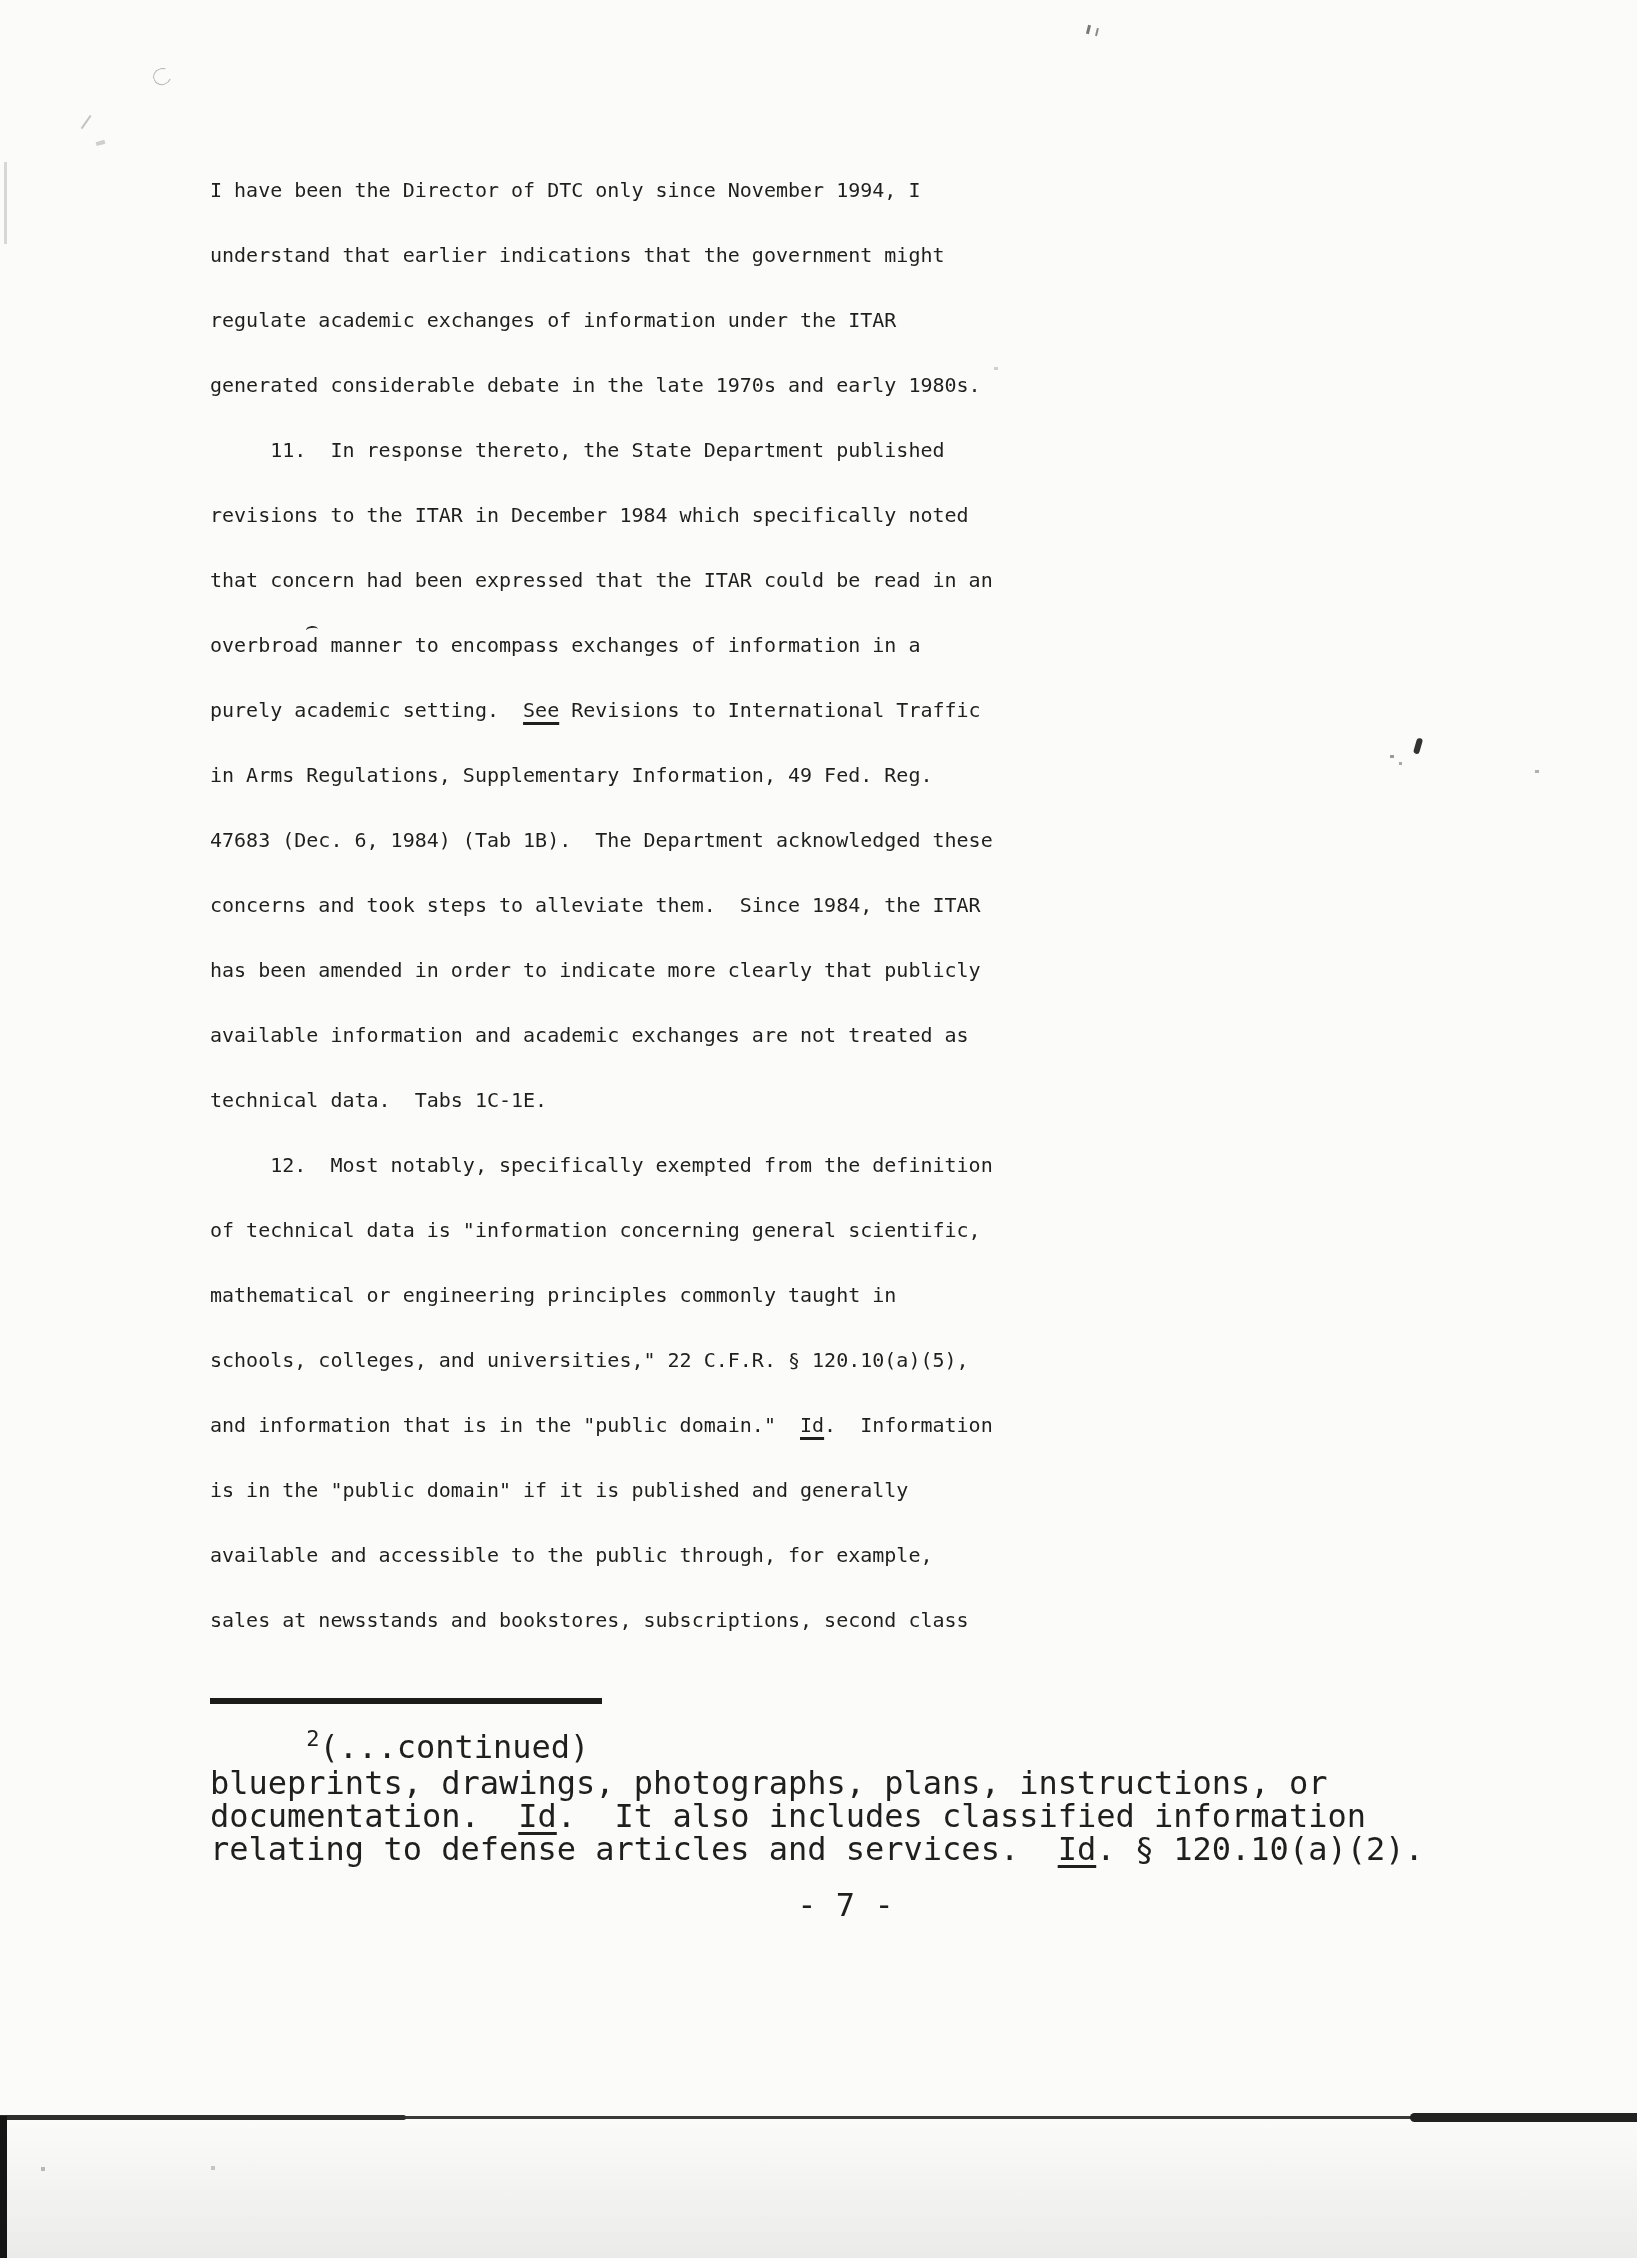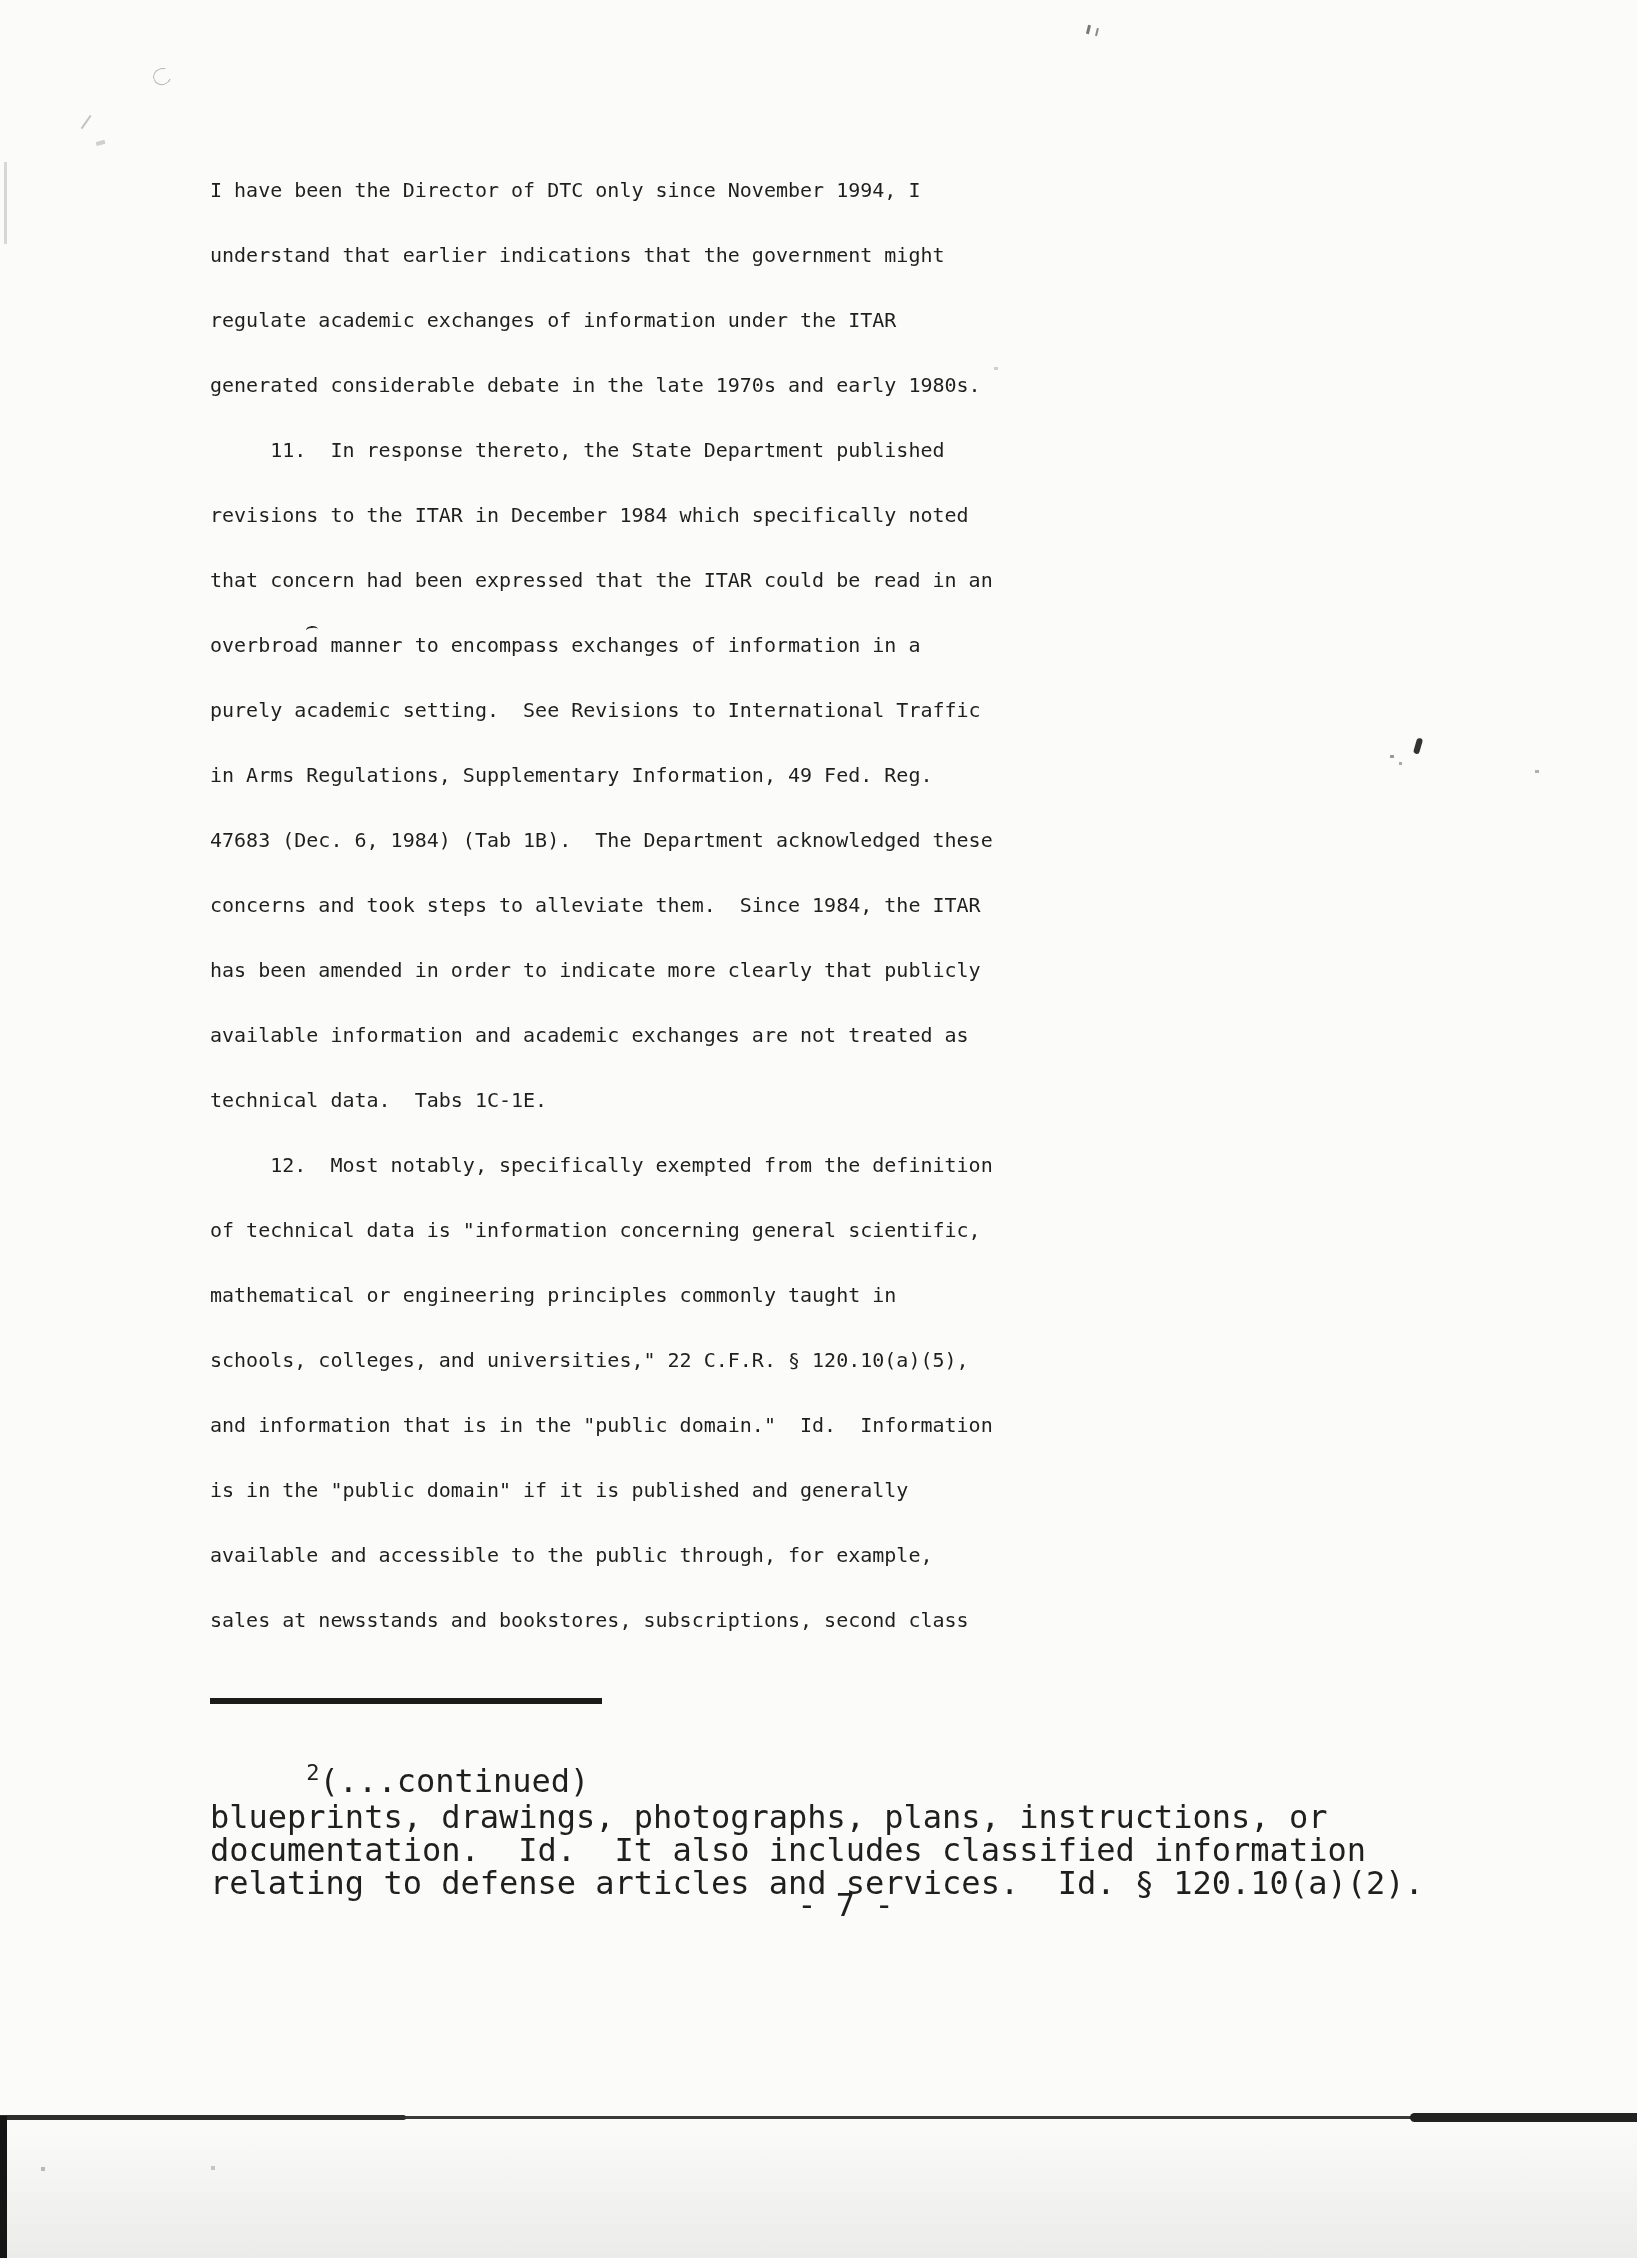--- a/index.html
+++ b/index.html
@@ -29,32 +29,32 @@
     left: 210px; top: 1698px;
     width: 392px; height: 5.8px;
     background: #1b1b1b;
   }
   .footnote {
     position: absolute;
     left: 210px; top: 1731px;
     font-size: 32px;
     line-height: 33px;
     white-space: pre;
-    margin-top: 34px;
   }
   .page-number {
     position: absolute;
     left: 210px; top: 1889px;
     width: 1271px;
     font-size: 32px;
     line-height: 33px;
     text-align: center;
     white-space: pre;
   }
   .seg-u {
+    text-decoration: underline;
     text-decoration-thickness: 2.9px;
     text-underline-offset: 4.8px;
   }
   .seg-i { }
   .seg-sup {
     font-size: 22px;
     position: relative;
     top: -11.6px;
   }
   

